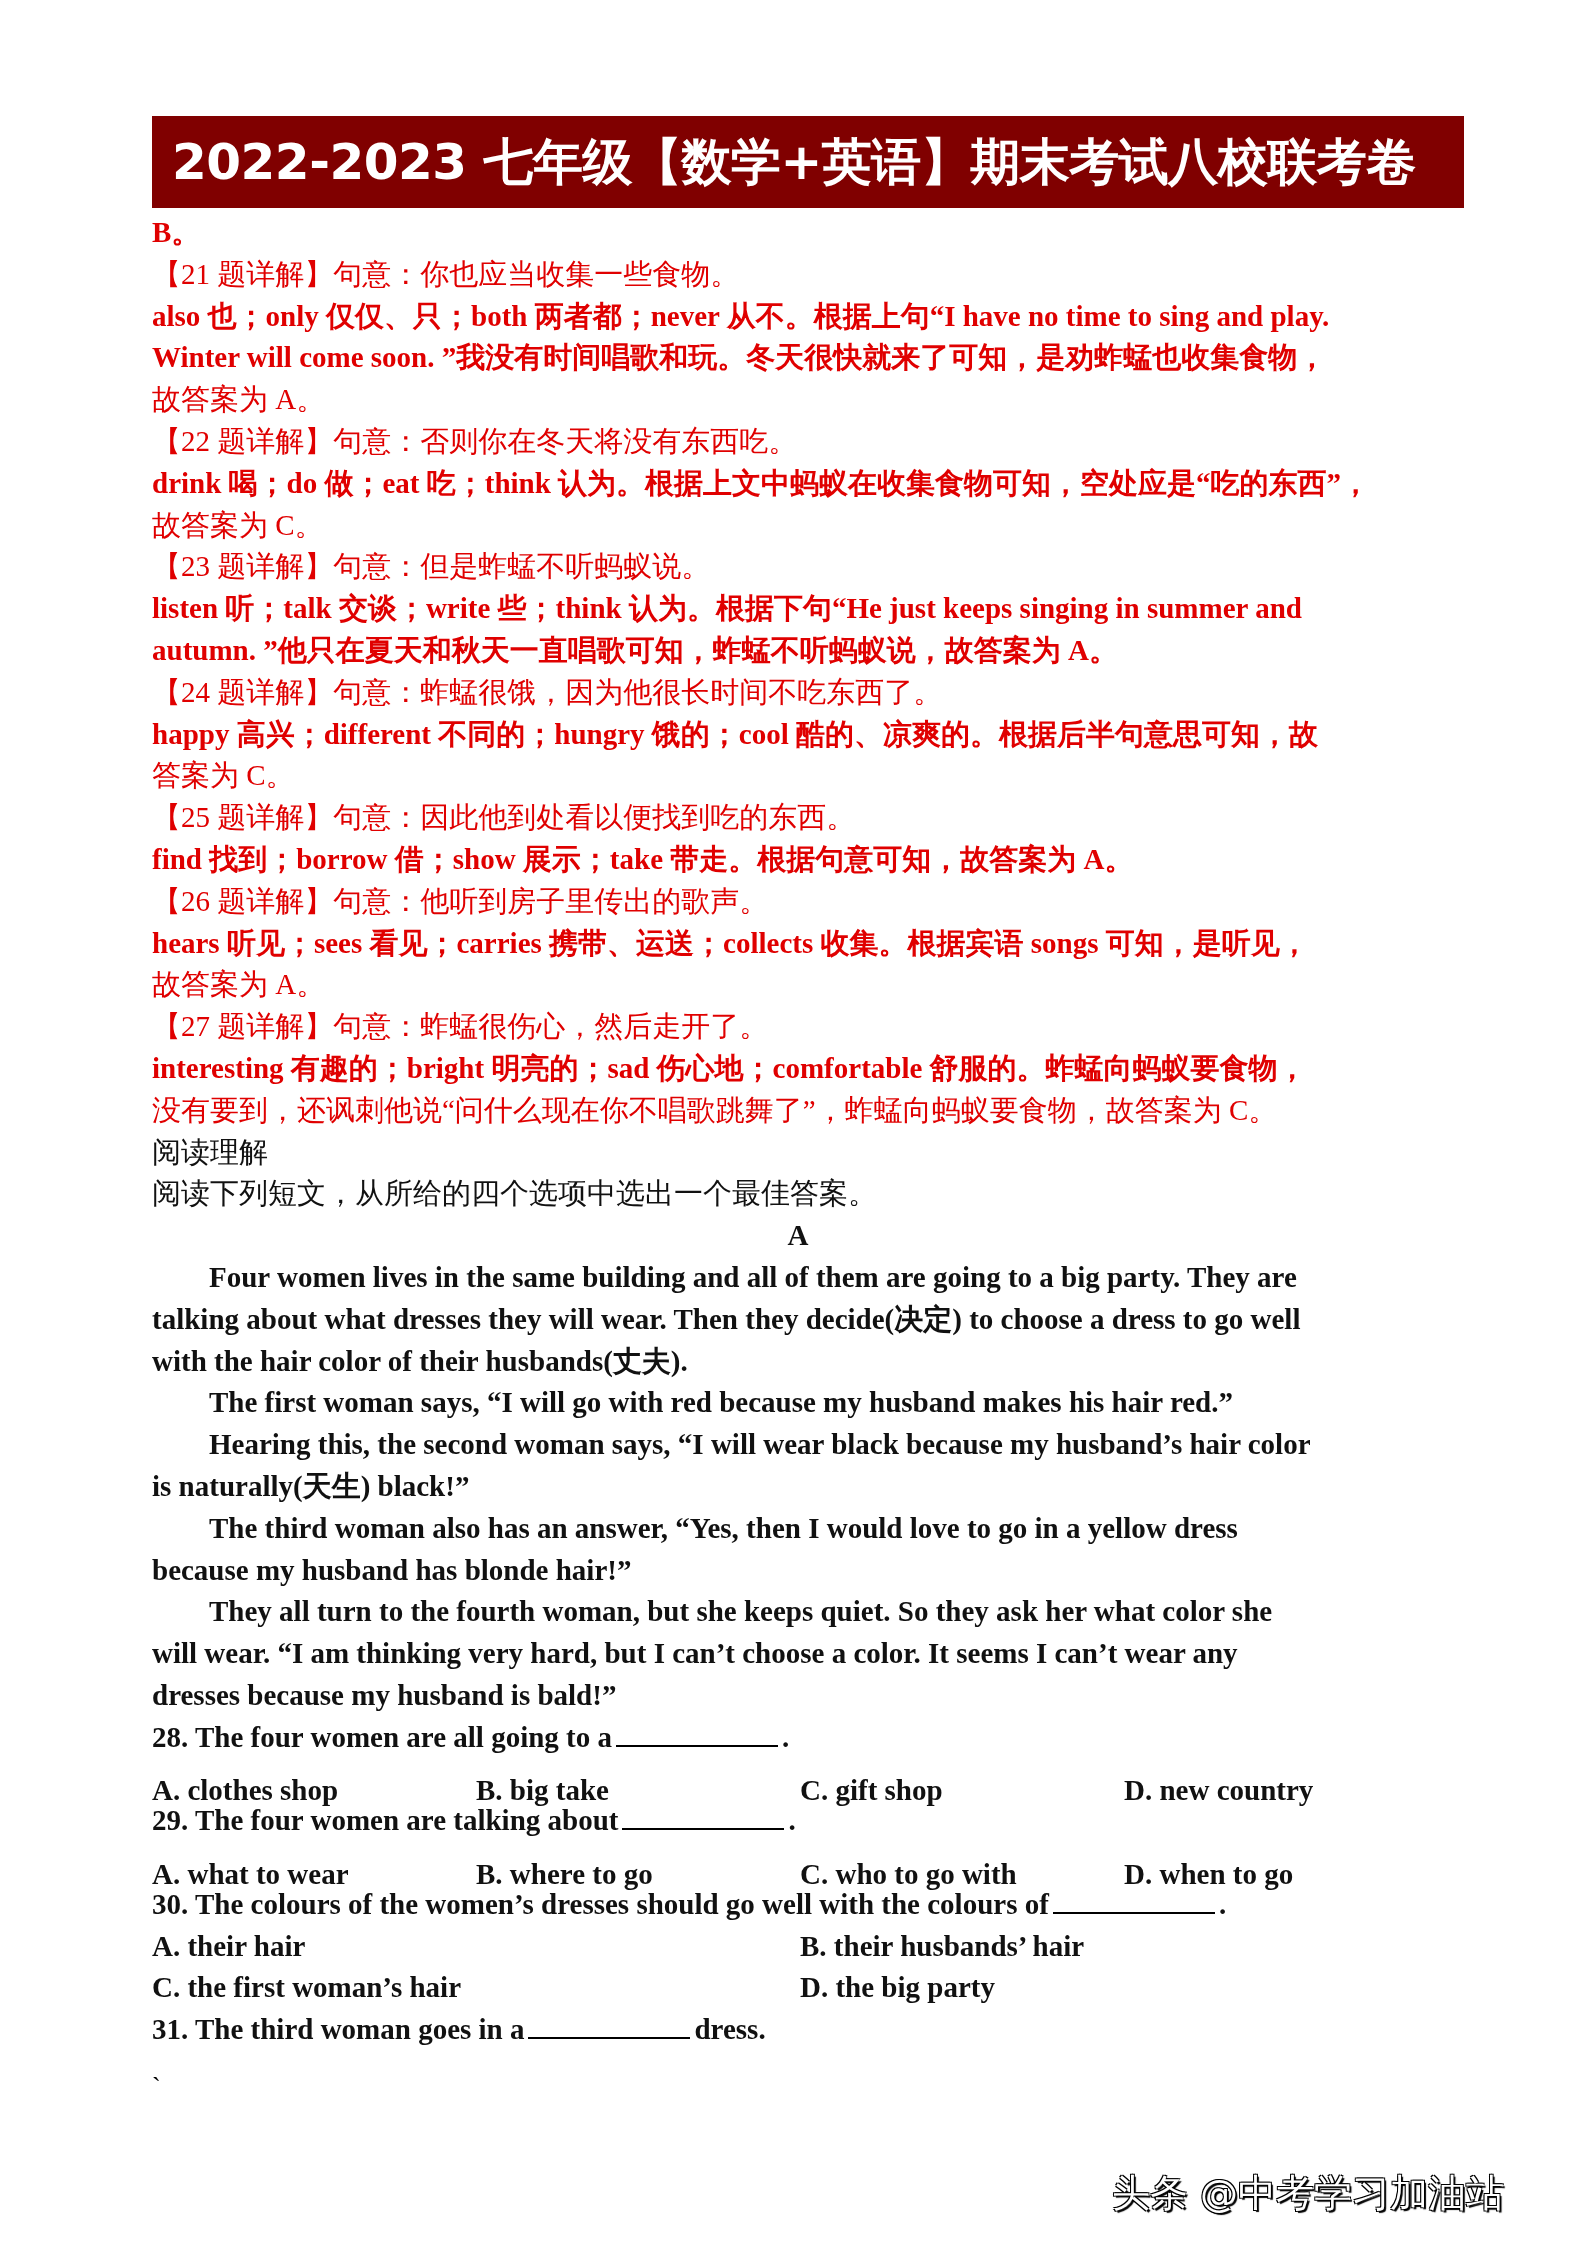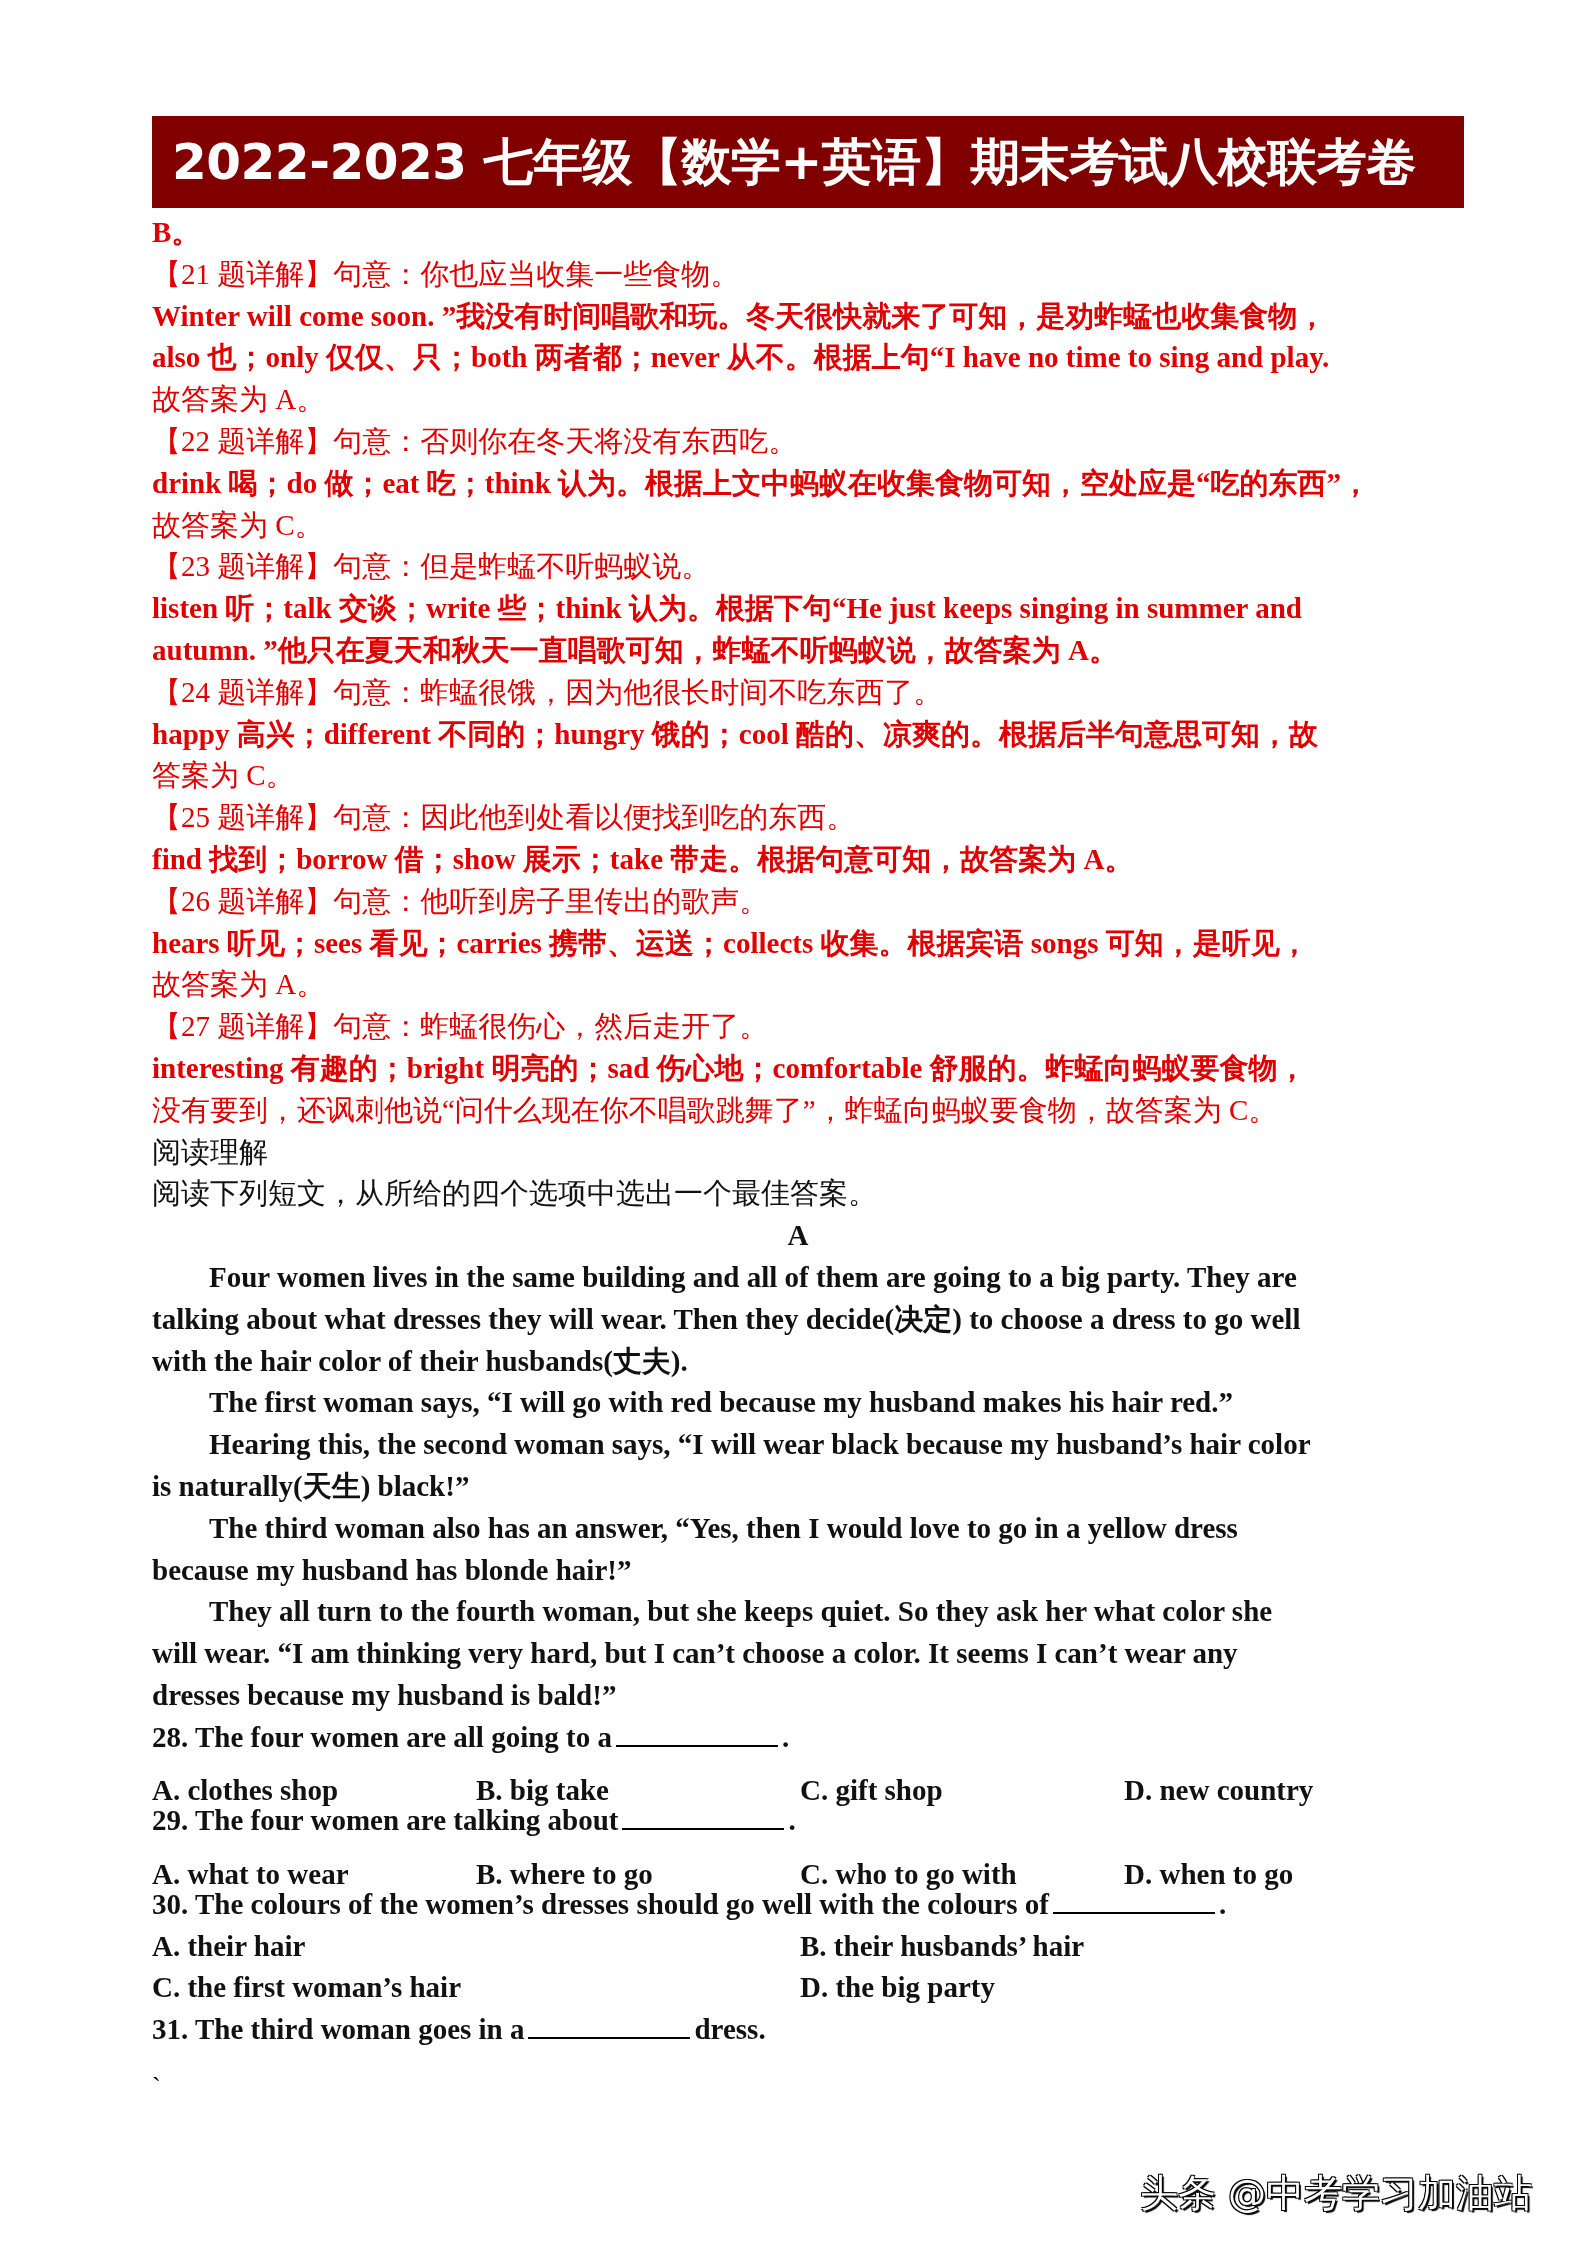--- a/index.html
+++ b/index.html
@@ -22,42 +22,42 @@
     .black { color: #111111; }
     .b { font-weight: bold; }
     .indent { padding-left: 57px; }
     .center { text-align: center; width: 1292px; }
     .blank { display: inline-block; width: 162px; border-bottom: 2.5px solid #000; height: 28px; vertical-align: baseline; margin: 0 4px; }
     .opts { display: flex; }
     .opt4 { width: 324px; margin-top: 12px; }
     .opt2 { width: 648px; }
     .tick { position: absolute; left: 152px; top: 2072px; font-family: "Liberation Serif", serif; font-size: 26px; color: #000; }
     .watermark {
-      position: absolute; left: 1140px; top: 2168px;
+      position: absolute; left: 1112px; top: 2168px;
       font-family: "DejaVu Sans", sans-serif; font-size: 38px; color: #ffffff;
       text-shadow: -1px -1px 0 #000, 1px -1px 0 #000, -1px 1px 0 #000, 2px 2px 1px #000;
       white-space: nowrap;
     }
   </style>
 </head>
 <body>
 
 <div class="page">
 
   <div class="title-banner">
     <span>2022-2023 七年级【数学+英语】期末考试八校联考卷</span>
   </div>
 
   <div class="content">
 
     <div class="line red b">B。</div>
 
     <div class="line red">【21 题详解】句意：你也应当收集一些食物。</div>
+    <div class="line red b">also 也；only 仅仅、只；both 两者都；never 从不。根据上句“I have no time to sing and play.</div>
     <div class="line red b">Winter will come soon. ”我没有时间唱歌和玩。冬天很快就来了可知，是劝蚱蜢也收集食物，</div>
-    <div class="line red b">also 也；only 仅仅、只；both 两者都；never 从不。根据上句“I have no time to sing and play.</div>
     <div class="line red">故答案为 A。</div>
 
     <div class="line red">【22 题详解】句意：否则你在冬天将没有东西吃。</div>
     <div class="line red b">drink 喝；do 做；eat 吃；think 认为。根据上文中蚂蚁在收集食物可知，空处应是“吃的东西”，</div>
     <div class="line red">故答案为 C。</div>
 
     <div class="line red">【23 题详解】句意：但是蚱蜢不听蚂蚁说。</div>
     <div class="line red b">listen 听；talk 交谈；write 些；think 认为。根据下句“He just keeps singing in summer and</div>
     <div class="line red b">autumn. ”他只在夏天和秋天一直唱歌可知，蚱蜢不听蚂蚁说，故答案为 A。</div>
 

